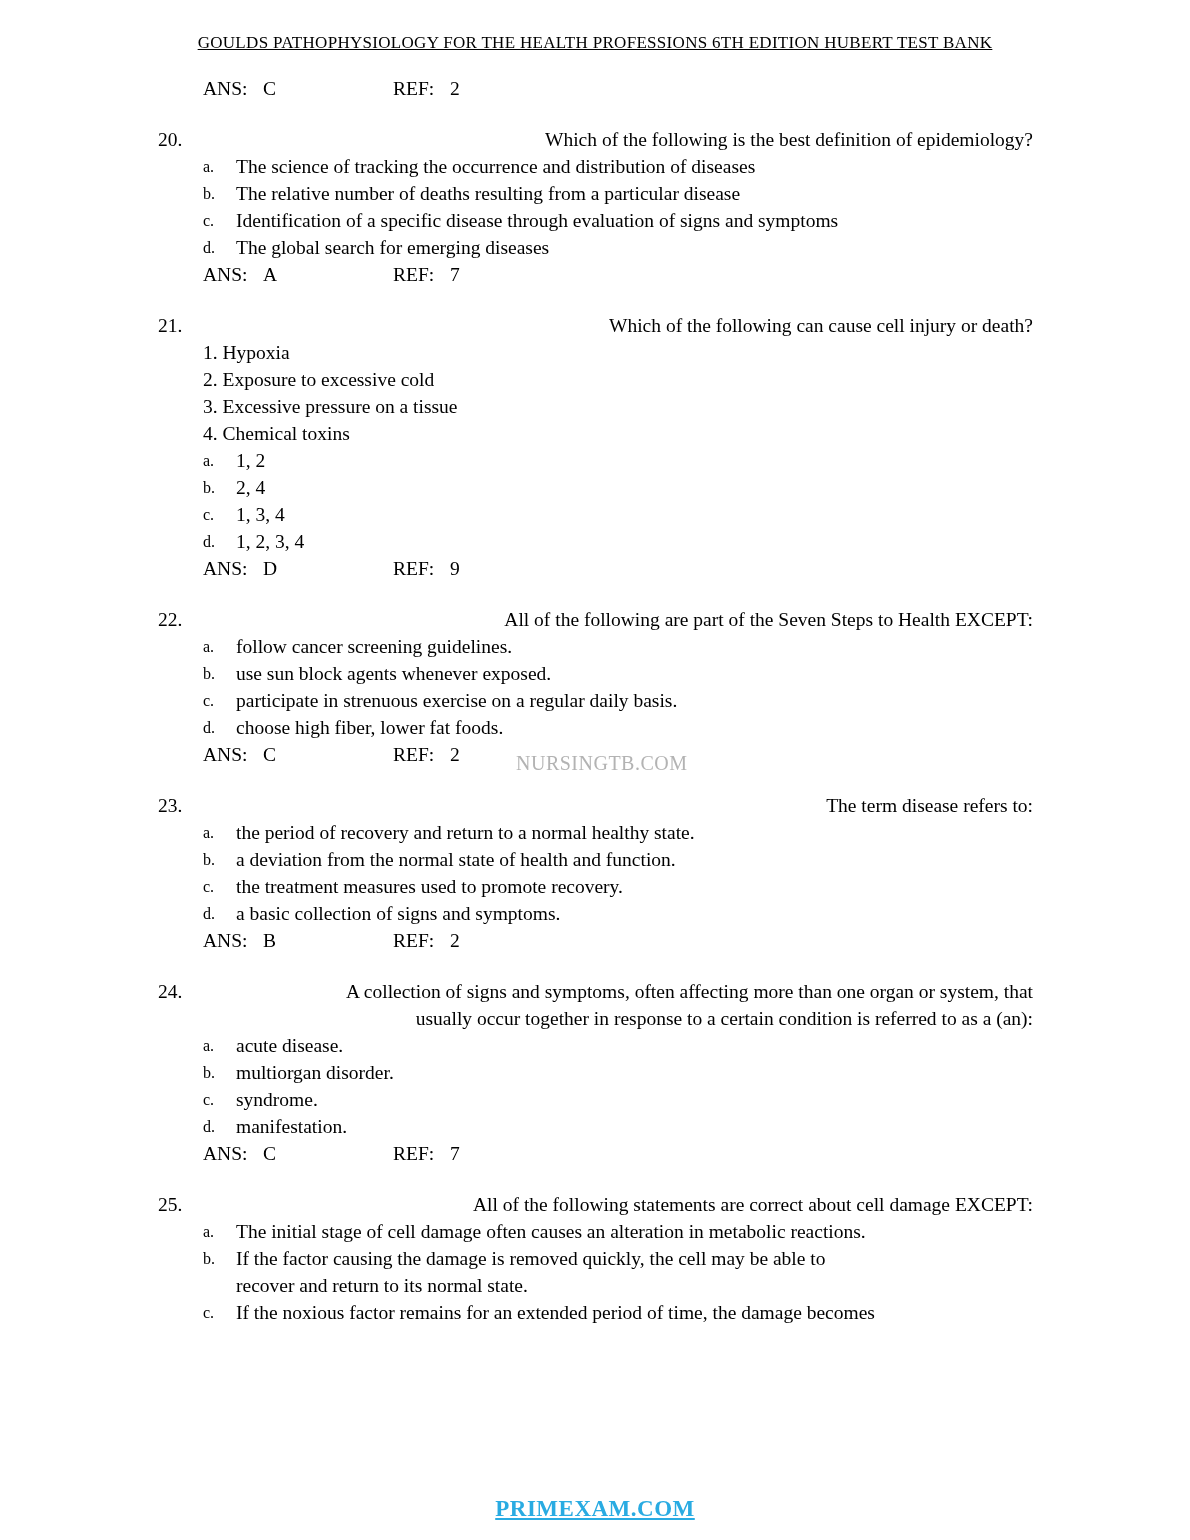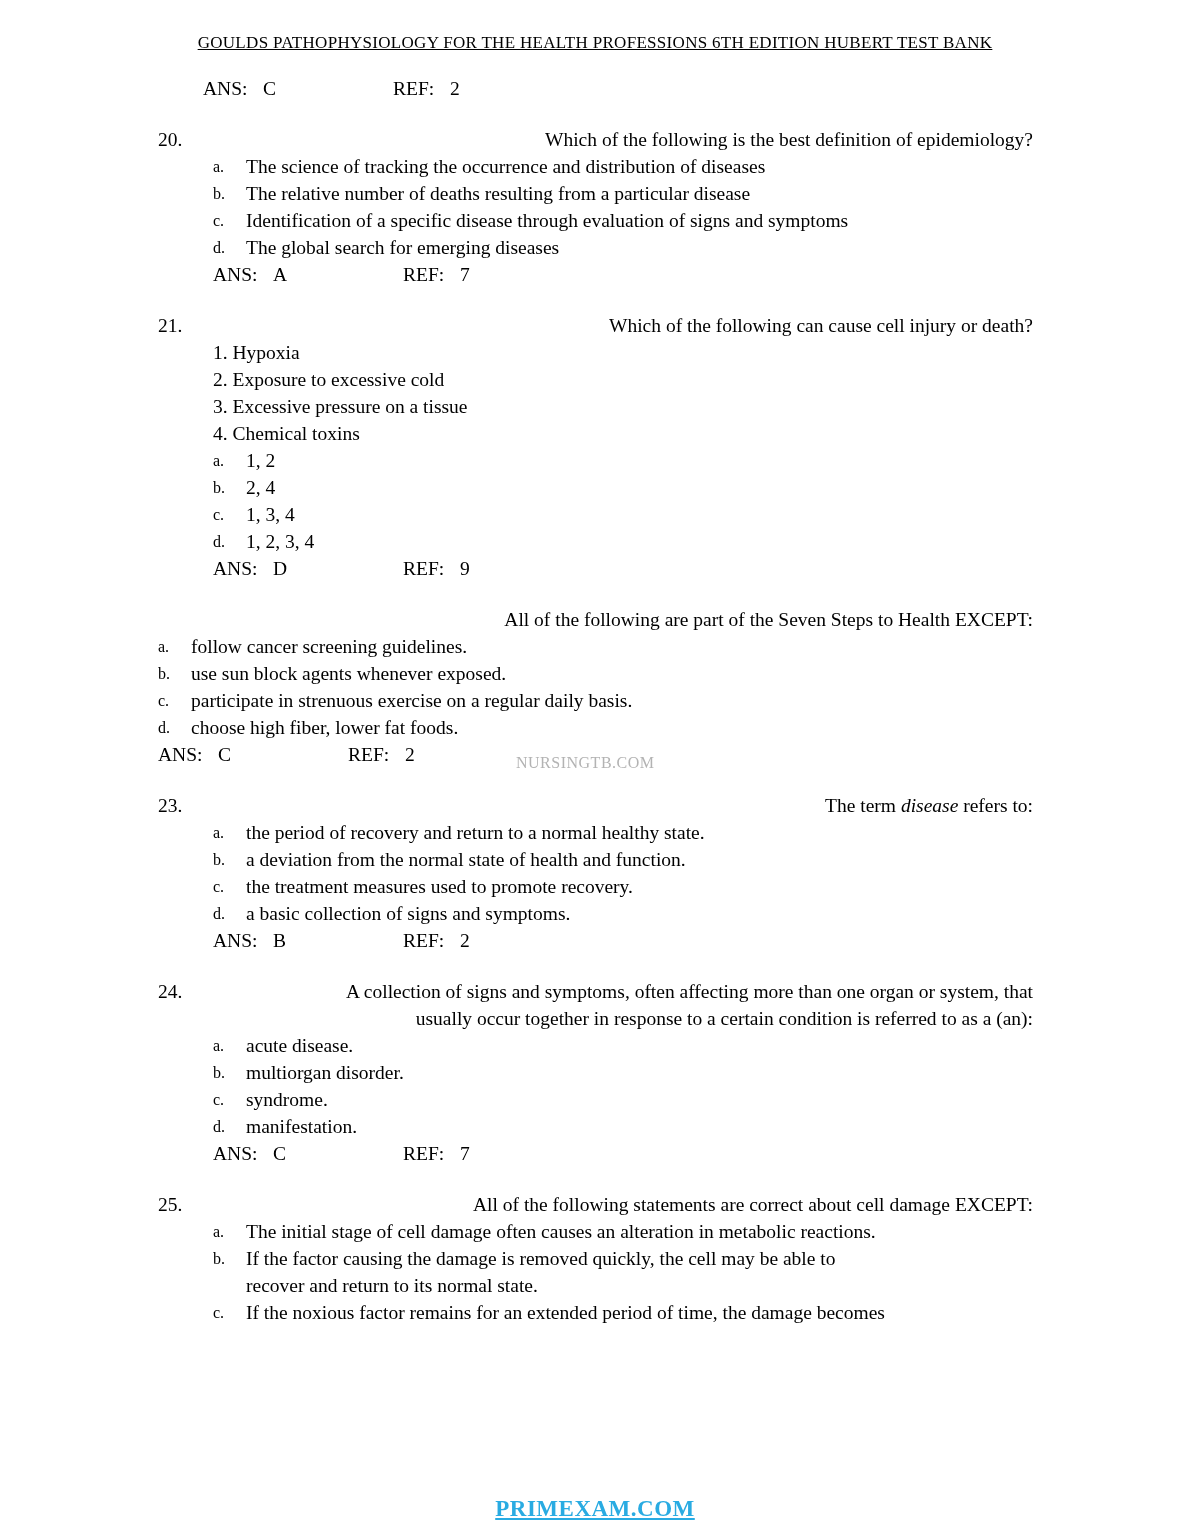--- a/index.html
+++ b/index.html
@@ -42,56 +42,55 @@
     margin-left: 45px;
     margin-top: 19px;
   }
   .ans-label { display: inline-block; width: 60px; }
   .ans-value { display: inline-block; width: 130px; }
   .ref-label { display: inline-block; width: 57px; }
   .ref-value { display: inline-block; }
   .question {
     display: flex;
     margin-top: 24px;
-    gap: 10px;
   }
   .qnum {
     flex: none;
     width: 45px;
   }
   .qbody {
     flex: 1;
     min-width: 0;
   }
   .qtext {
     white-space: pre-wrap;
     text-align: right;
   }
-  .qtext .italic { font-style: italic; }
+  .qtext .italic { }
   .item-line { white-space: pre-wrap; }
   .opt {
     display: flex;
   }
   .opt-letter {
     flex: none;
     width: 33px;
     font-size: 16px;
     line-height: 27px;
   }
   .opt-text {
     flex: 1;
     min-width: 0;
     white-space: pre-wrap;
   }
   .watermark {
     position: absolute;
     left: 516px;
     top: 751px;
     color: #b3b3b3;
-    font-size: 16px;
+    font-size: 20px;
     line-height: 24px;
     letter-spacing: 0.5px;
   }
   .footer {
     position: absolute;
     top: 1495px;
     left: 0;
     width: 100%;
     text-align: center;
   }
@@ -169,20 +168,21 @@
           <span class="opt-letter">d.</span>
           <span class="opt-text">1, 2, 3, 4</span>
         </div>
         <div class="ans-line">
           <span class="ans-label">ANS:</span><span class="ans-value">D</span><span class="ref-label">REF:</span><span class="ref-value">9</span>
         </div>
       </div>
     </section>
 
     <section class="question">
+      <div class="qnum">22.</div>
       <div class="qbody">
         <div class="qtext">All of the following are part of the Seven Steps to Health EXCEPT:</div>
         <div class="opt">
           <span class="opt-letter">a.</span>
           <span class="opt-text">follow cancer screening guidelines.</span>
         </div>
         <div class="opt">
           <span class="opt-letter">b.</span>
           <span class="opt-text">use sun block agents whenever exposed.</span>
         </div>

